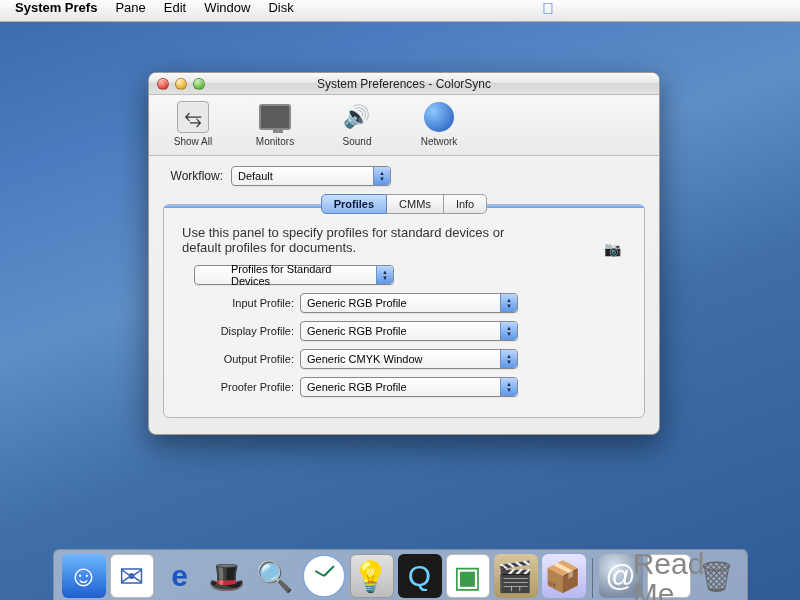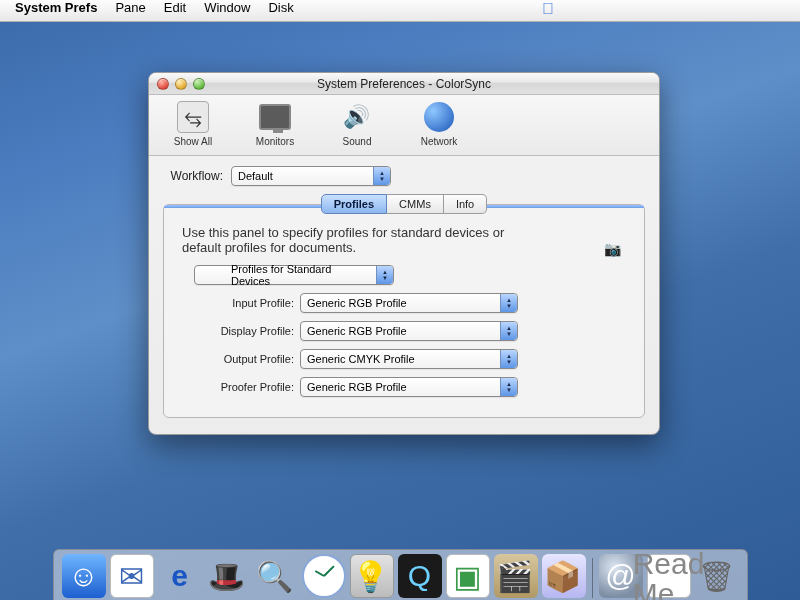--- a/index.html
+++ b/index.html
@@ -265,21 +265,21 @@
       <div class="formrow">
         <div class="flabel">Display Profile:</div>
         <div class="popup">
           <span>Generic RGB Profile</span>
           <span class="arrows">▲<br>▼</span>
         </div>
       </div>
       <div class="formrow">
         <div class="flabel">Output Profile:</div>
         <div class="popup">
-          <span>Generic CMYK Profile</span>
+          <span>Generic CMYK Window</span>
           <span class="arrows">▲<br>▼</span>
         </div>
       </div>
       <div class="formrow">
         <div class="flabel">Proofer Profile:</div>
         <div class="popup">
           <span>Generic RGB Profile</span>
           <span class="arrows">▲<br>▼</span>
         </div>
       </div>

